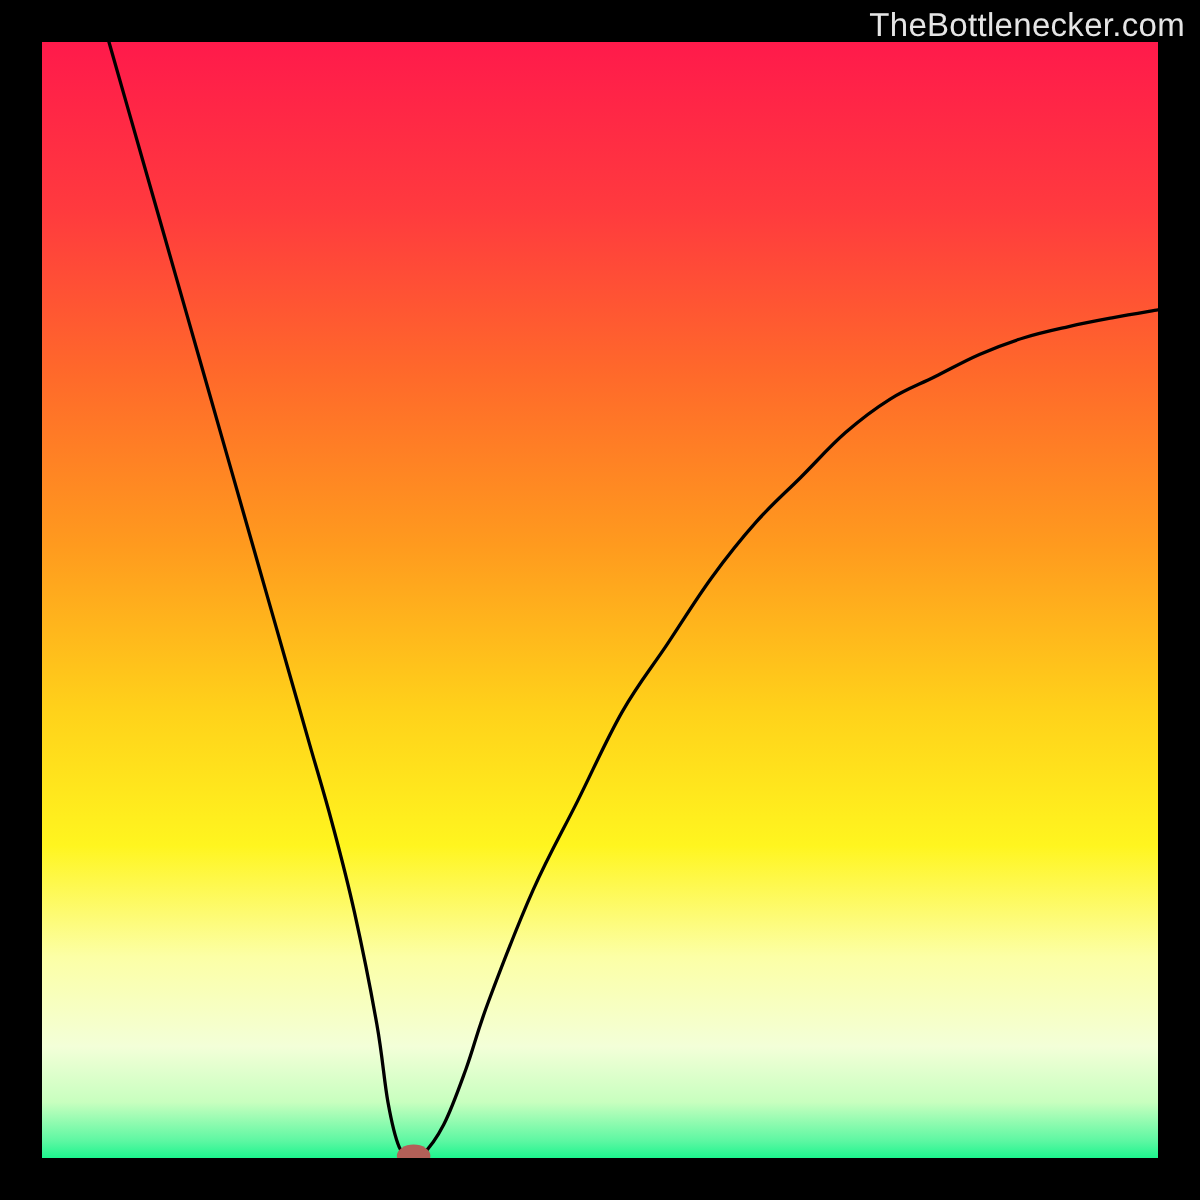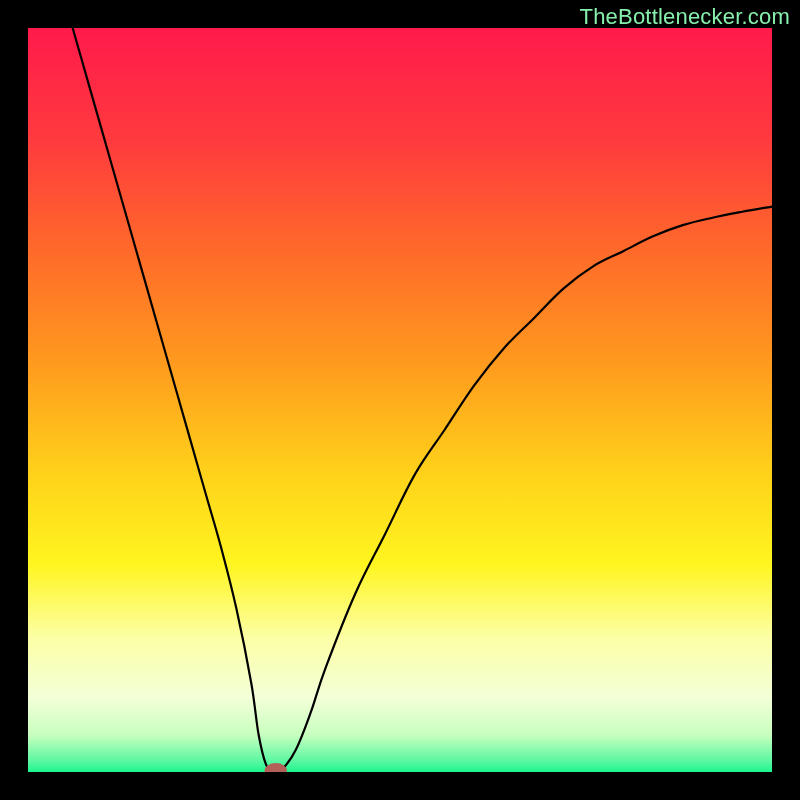--- a/index.html
+++ b/index.html
@@ -24,21 +24,21 @@
     left: 28px;
     top: 28px;
     width: 744px;
     height: 744px;
     overflow: hidden;
   }
   .watermark {
     position: absolute;
     top: 4px;
     right: 10px;
-    color: #86efac;
+    color: #e5e5e5;
     font-size: 22px;
     letter-spacing: 0.2px;
     font-weight: 500;
     user-select: none;
   }
   svg { display: block; }
 </style>
 </head>
 <body>
 

